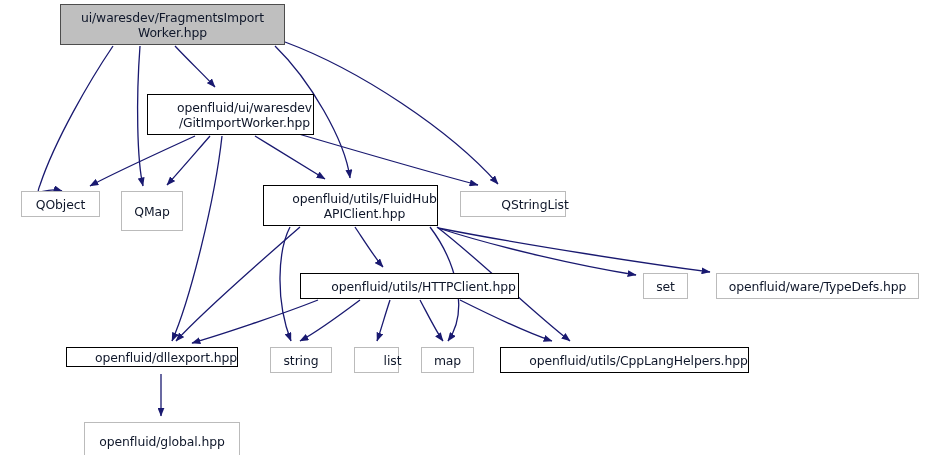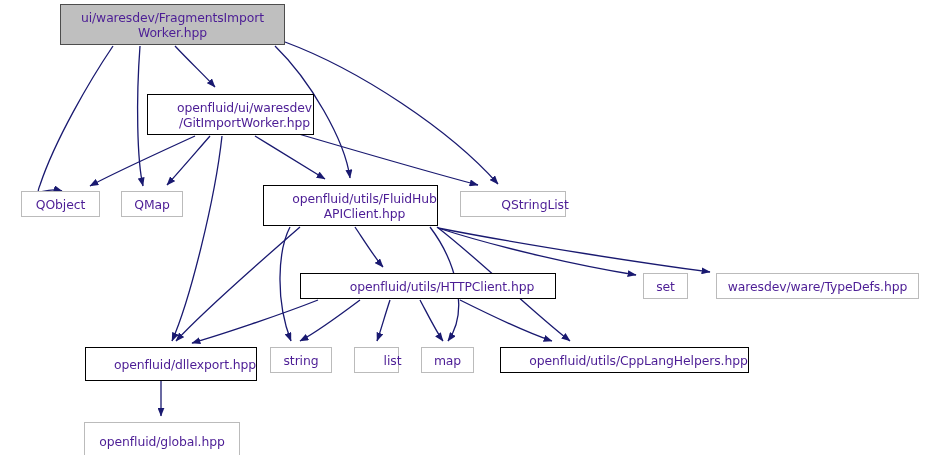--- a/index.html
+++ b/index.html
@@ -27,21 +27,21 @@
   }
   .node {
     position: absolute;
     box-sizing: border-box;
     display: flex;
     align-items: center;
     justify-content: center;
     text-align: center;
     font-size: 12.4px;
     line-height: 15px;
-    color: #4c1d95;
+    color: #0f172a;
     background: #ffffff;
     border: 1px solid #bbbbbb;
     white-space: pre-line;
     letter-spacing: -0.1px;
   }
   .node.internal {
     border: 1.6px solid #000000;
     padding-left: 28px;
   }
   .node.root {
@@ -86,28 +86,28 @@
         <path d="M 161,374 C 161,390 161,406 161,416" fill="none" stroke="#191970" stroke-width="1.3" marker-end="url(#arrowhead)"></path>
       </g>
   </svg>
 
   <div id="node-group">
       <div class="node root" style="left: 60px; top: 4px; width: 225px; height: 41px;">ui/waresdev/FragmentsImport
 Worker.hpp</div>
       <div class="node internal" style="left: 147px; top: 94px; width: 167px; height: 41px;">openfluid/ui/waresdev
 /GitImportWorker.hpp</div>
       <div class="node external" style="left: 21px; top: 191px; width: 79px; height: 26px;">QObject</div>
-      <div class="node external" style="left: 121px; top: 191px; width: 62px; height: 26px;">QMap</div>
+      <div class="node external" style="left: 121px; top: 191px; width: 62px; height: 40px;">QMap</div>
       <div class="node internal" style="left: 263px; top: 185px; width: 175px; height: 41px;">openfluid/utils/FluidHub
 APIClient.hpp</div>
       <div class="node external" style="left: 460px; top: 191px; width: 106px; height: 26px; padding-left: 44px;">QStringList</div>
-      <div class="node internal" style="left: 300px; top: 273px; width: 256px; height: 26px;">openfluid/utils/HTTPClient.hpp</div>
+      <div class="node internal" style="left: 300px; top: 273px; width: 219px; height: 26px;">openfluid/utils/HTTPClient.hpp</div>
       <div class="node external" style="left: 643px; top: 273px; width: 45px; height: 26px;">set</div>
-      <div class="node external" style="left: 716px; top: 273px; width: 203px; height: 26px;">waresdev/ware/TypeDefs.hpp</div>
-      <div class="node internal" style="left: 85px; top: 347px; width: 172px; height: 34px;">openfluid/dllexport.hpp</div>
+      <div class="node external" style="left: 716px; top: 273px; width: 203px; height: 26px;">openfluid/ware/TypeDefs.hpp</div>
+      <div class="node internal" style="left: 66px; top: 347px; width: 172px; height: 20px;">openfluid/dllexport.hpp</div>
       <div class="node external" style="left: 270px; top: 347px; width: 62px; height: 26px;">string</div>
       <div class="node external" style="left: 354px; top: 347px; width: 45px; height: 26px; padding-left: 32px;">list</div>
       <div class="node external" style="left: 421px; top: 347px; width: 53px; height: 26px;">map</div>
       <div class="node internal" style="left: 500px; top: 347px; width: 249px; height: 26px;">openfluid/utils/CppLangHelpers.hpp</div>
       <div class="node external" style="left: 84px; top: 422px; width: 156px; height: 39px;">openfluid/global.hpp</div>
     </div>
 
 </div>
 
 </body></html>

